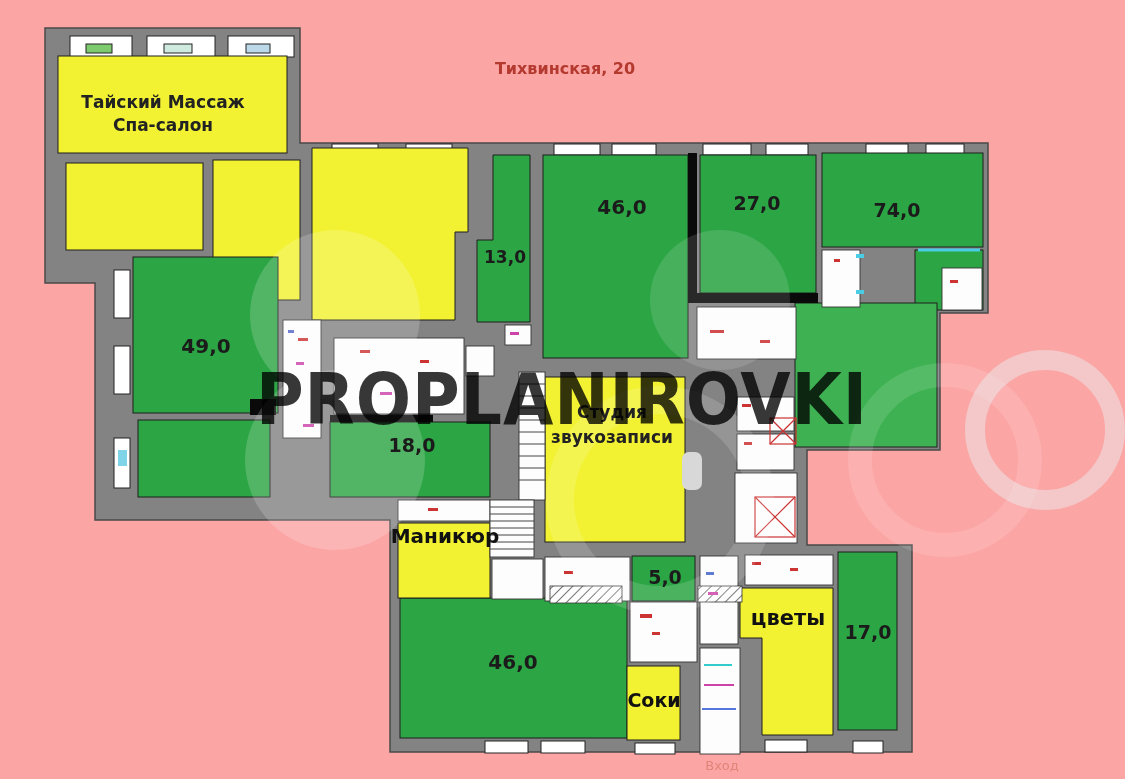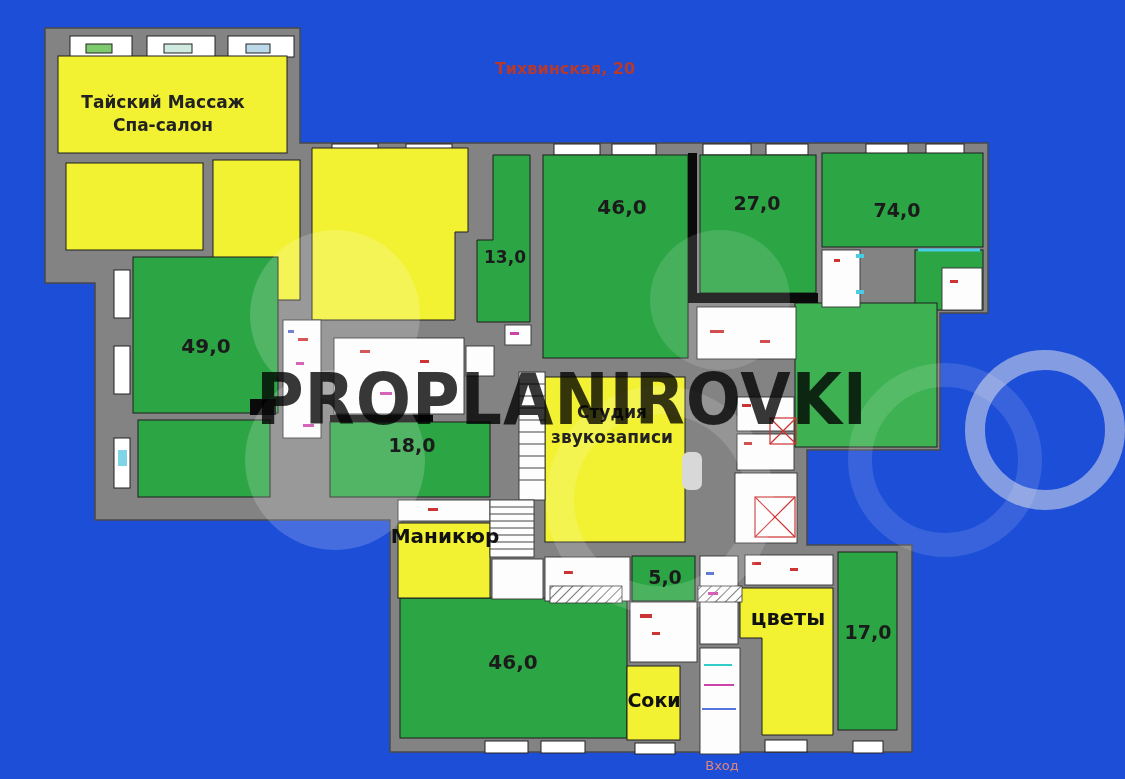--- a/index.html
+++ b/index.html
@@ -1,16 +1,16 @@
 <!DOCTYPE html>
 <html><head>
 <meta charset="utf-8">
 <style>
   html,body{margin:0;padding:0;background:#ffffff;}
-  .canvas{position:relative;width:1125px;height:779px;background:#1d4ed8;overflow:hidden;
+  .canvas{position:relative;width:1125px;height:779px;background:#fca5a5;overflow:hidden;
           font-family:"DejaVu Sans","Liberation Sans",sans-serif;}
   svg{display:block;}
   text{font-family:"DejaVu Sans","Liberation Sans",sans-serif;}
   .room-num{font-size:20px;font-weight:bold;fill:#1b1b1b;}
   .room-name{font-size:20px;font-weight:bold;fill:#111;}
   .room-name-md{font-size:17px;font-weight:bold;fill:#222;}
   .title-txt{font-size:16px;font-weight:600;fill:#b4392e;}
   .entrance-txt{font-size:13px;fill:#e08579;}
   .wm-txt{font-size:72px;font-weight:bold;fill:#000;opacity:0.78;letter-spacing:1px;}
 </style>

